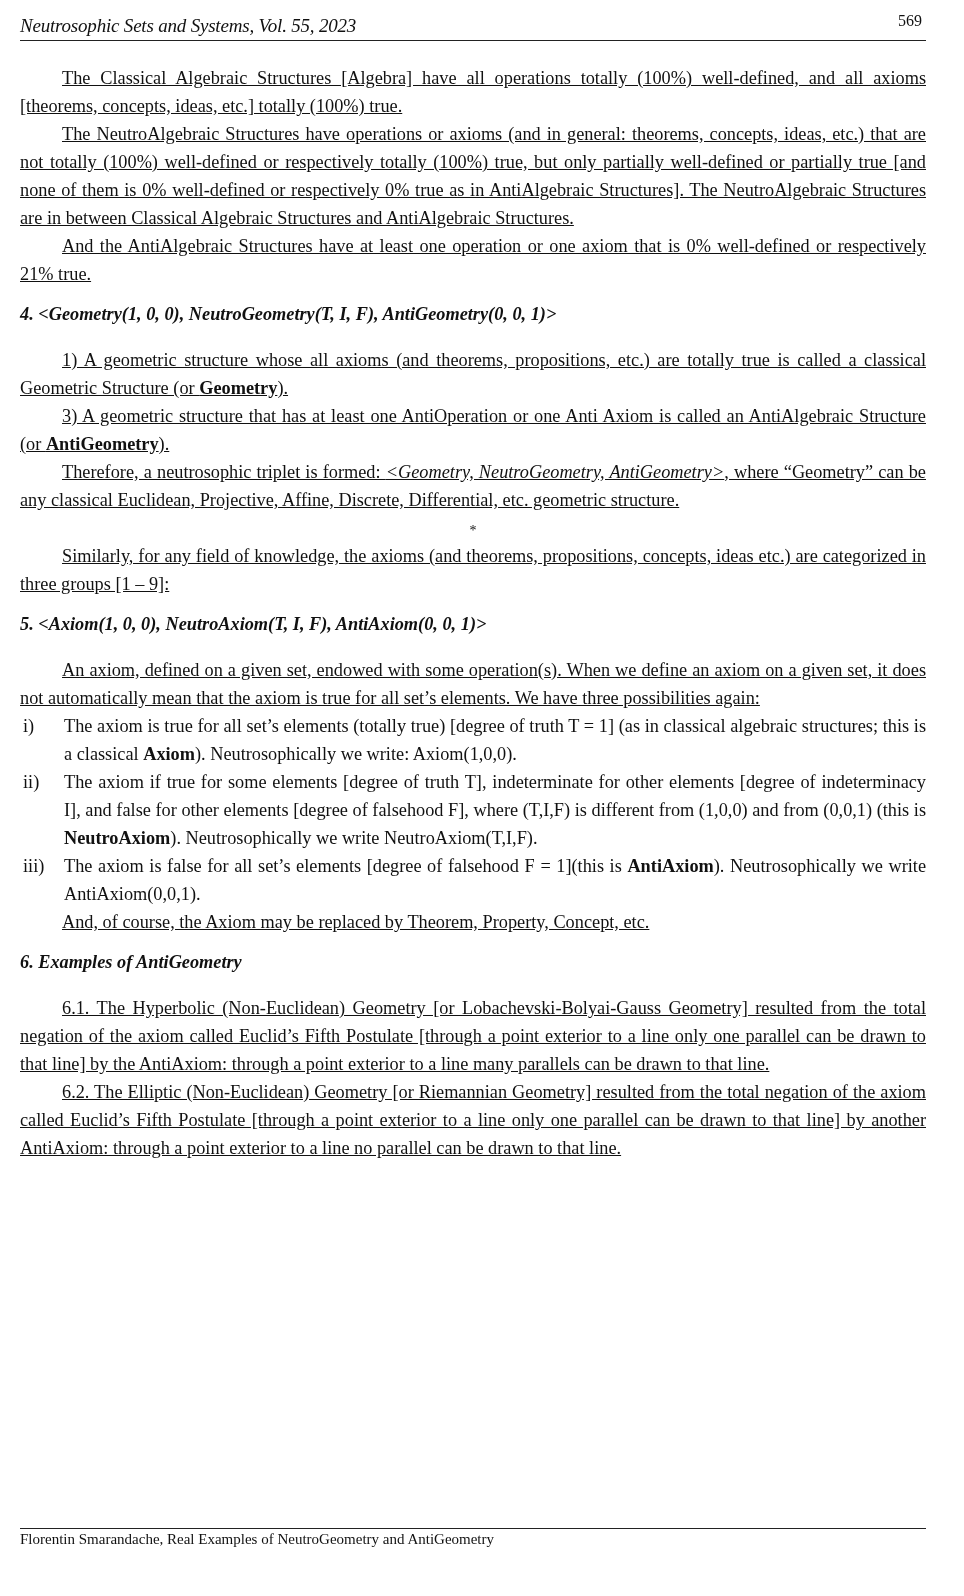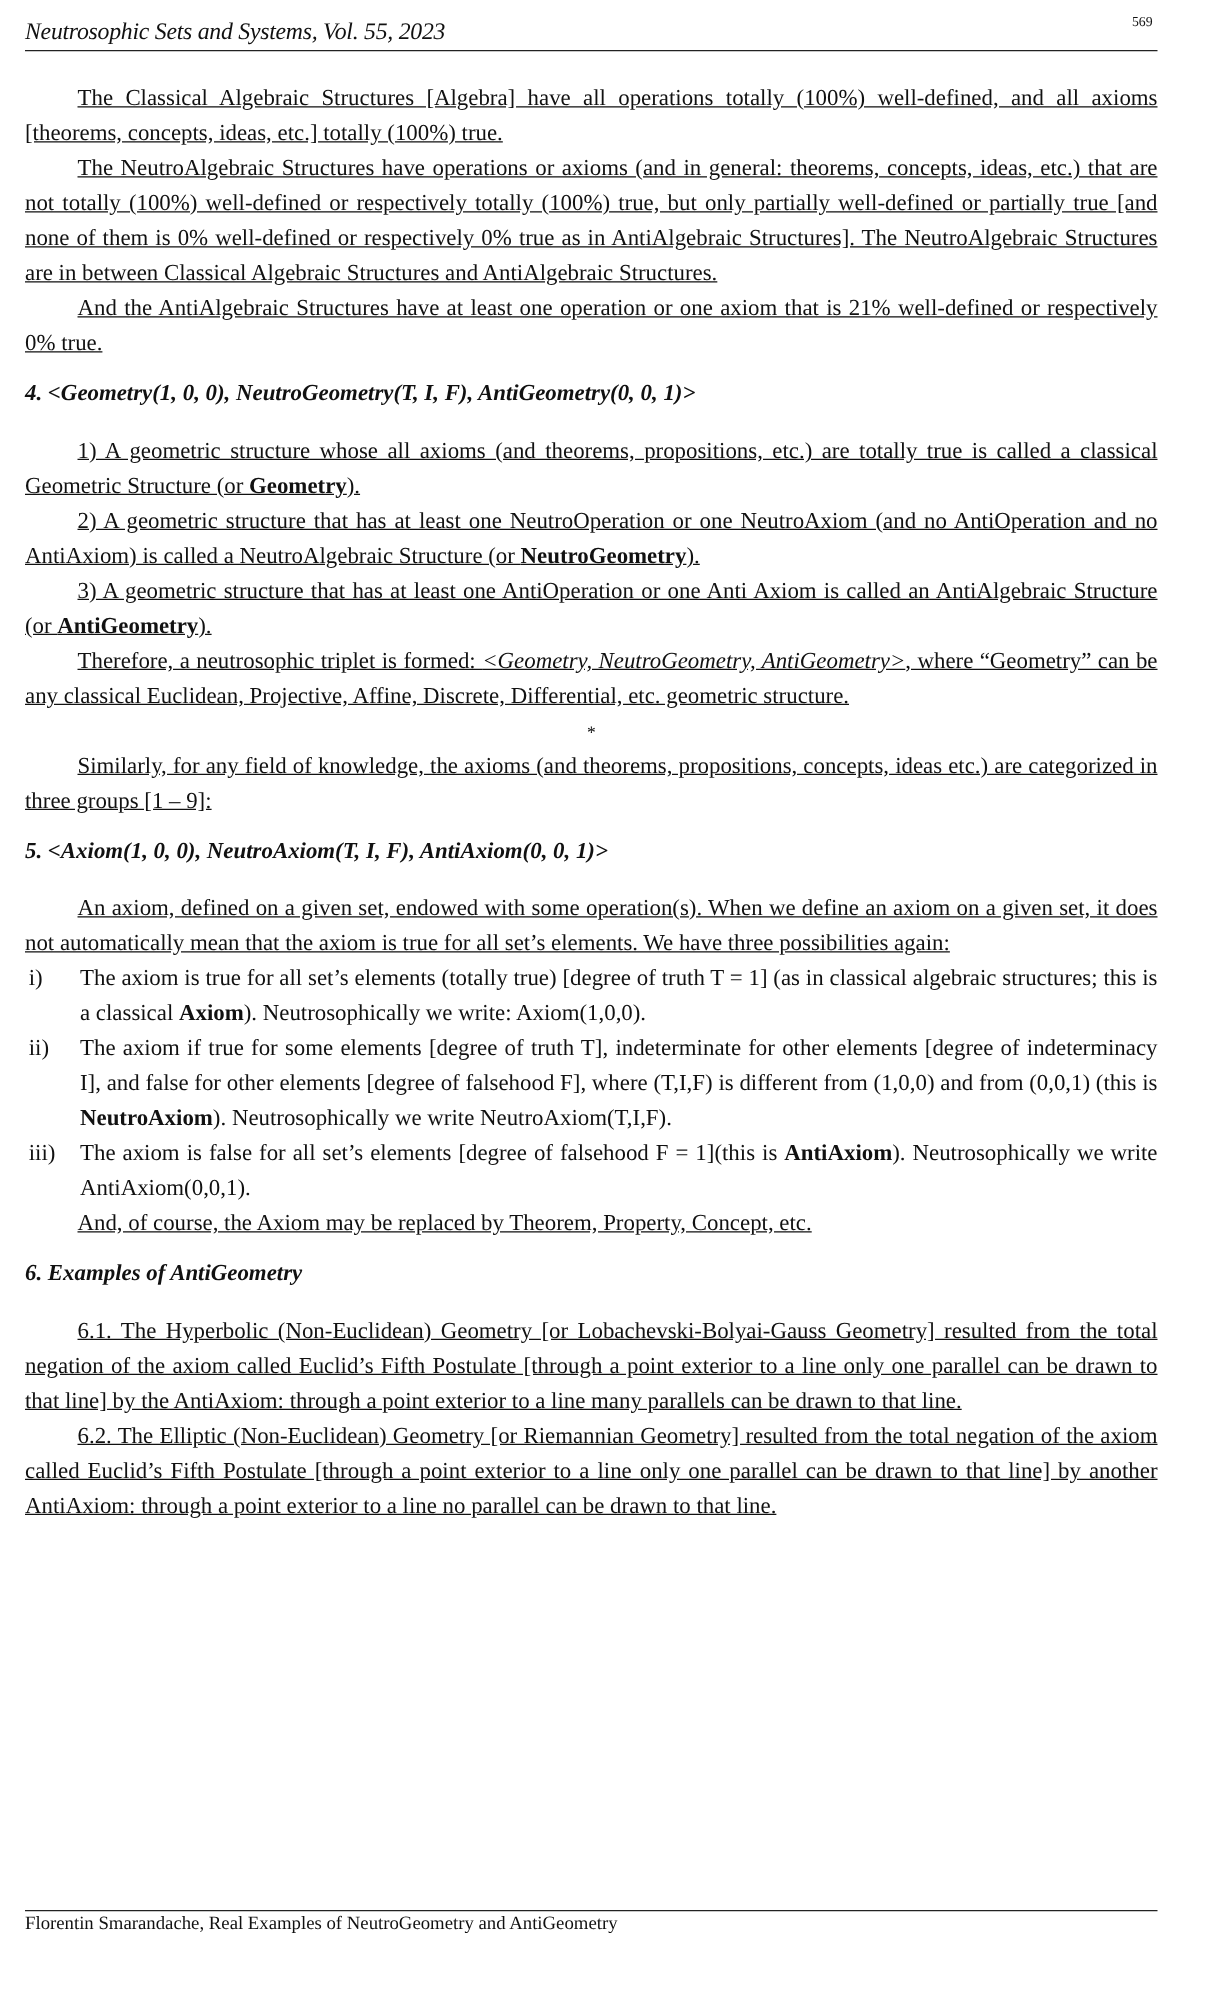--- a/index.html
+++ b/index.html
@@ -1,20 +1,20 @@
 <!DOCTYPE html>
 <html><head>
 <meta charset="utf-8">
 <style>
   html, body { margin: 0; padding: 0; background: #ffffff; }
   body { width: 964px; height: 1596px; position: relative; overflow: hidden;
          font-family: "Liberation Serif", "DejaVu Serif", serif; color: #111; }
   .header { position: absolute; left: 20px; right: 38px; top: 12px; height: 28px; border-bottom: 1.5px solid #222; }
   .header .journal { position: absolute; left: 0; bottom: 3px; font-style: italic; font-size: 19px; letter-spacing: -0.2px; }
-  .header .pageno { position: absolute; right: 4px; top: 0px; font-size: 11px; }
+  .header .pageno { position: absolute; right: 4px; top: 0px; font-size: 16px; }
   .content { position: absolute; left: 20px; right: 38px; top: 64px; font-size: 18.3px; line-height: 28px; text-align: justify; }
   p { margin: 0; }
   .indent { text-indent: 42px; text-decoration: underline; }
   .heading { font-weight: bold; margin: 12px 0 18px 0; font-style: italic; }
   .star { text-align: center; height: 28px; line-height: 34px; font-size: 14px; }
   .li { display: flex; }
   .li .num { width: 44px; flex: 0 0 44px; padding-left: 3px; box-sizing: border-box; }
   .li .txt { flex: 1; text-align: justify; }
   .footer { position: absolute; left: 20px; right: 38px; top: 1528px; border-top: 1.5px solid #222; }
   .footer .fn { font-size: 15px; margin-top: 2px; }
@@ -25,26 +25,25 @@
 <body>
 
 <div class="header">
   <span class="journal">Neutrosophic Sets and Systems, Vol. 55, 2023</span>
   <span class="pageno">569</span>
 </div>
 
 <div class="content">
   <p class="indent">The Classical Algebraic Structures [Algebra] have all operations totally (100%) well-defined, and all axioms [theorems, concepts, ideas, etc.] totally (100%) true.</p>
   <p class="indent">The NeutroAlgebraic Structures have operations or axioms (and in general: theorems, concepts, ideas, etc.) that are not totally (100%) well-defined or respectively totally (100%) true, but only partially well-defined or partially true [and none of them is 0% well-defined or respectively 0% true as in AntiAlgebraic Structures]. The NeutroAlgebraic Structures are in between Classical Algebraic Structures and AntiAlgebraic Structures.</p>
-  <p class="indent">And the AntiAlgebraic Structures have at least one operation or one axiom that is 21% well-defined or respectively 0% true.</p>
+  <p class="indent">And the AntiAlgebraic Structures have at least one operation or one axiom that is 0% well-defined or respectively 21% true.</p>
 
   <p class="heading">4. &lt;Geometry(1, 0, 0), NeutroGeometry(T, I, F), AntiGeometry(0, 0, 1)&gt;</p>
 
   <p class="indent"><span>1) A geometric structure whose all axioms (and theorems, propositions, etc.) are totally true is called a classical Geometric Structure (or </span><b>Geometry</b><span>).</span></p>
-  <p class="indent"><span>2) A geometric structure that has at least one NeutroOperation or one NeutroAxiom (and no AntiOperation and no AntiAxiom) is called a NeutroAlgebraic Structure (or </span><b>NeutroGeometry</b><span>).</span></p>
   <p class="indent"><span>3) A geometric structure that has at least one AntiOperation or one Anti Axiom is called an AntiAlgebraic Structure (or </span><b>AntiGeometry</b><span>).</span></p>
   <p class="indent"><span>Therefore, a neutrosophic triplet is formed: </span><i>&lt;Geometry, NeutroGeometry, AntiGeometry&gt;</i><span>, where “Geometry” can be any classical Euclidean, Projective, Affine, Discrete, Differential, etc. geometric structure.</span></p>
 
   <div class="star">*</div>
 
   <p class="indent">Similarly, for any field of knowledge, the axioms (and theorems, propositions, concepts, ideas etc.) are categorized in three groups [1 – 9]:</p>
 
   <p class="heading">5. &lt;Axiom(1, 0, 0), NeutroAxiom(T, I, F), AntiAxiom(0, 0, 1)&gt;</p>
 
   <p class="indent">An axiom, defined on a given set, endowed with some operation(s). When we define an axiom on a given set, it does not automatically mean that the axiom is true for all set’s elements. We have three possibilities again:</p>

